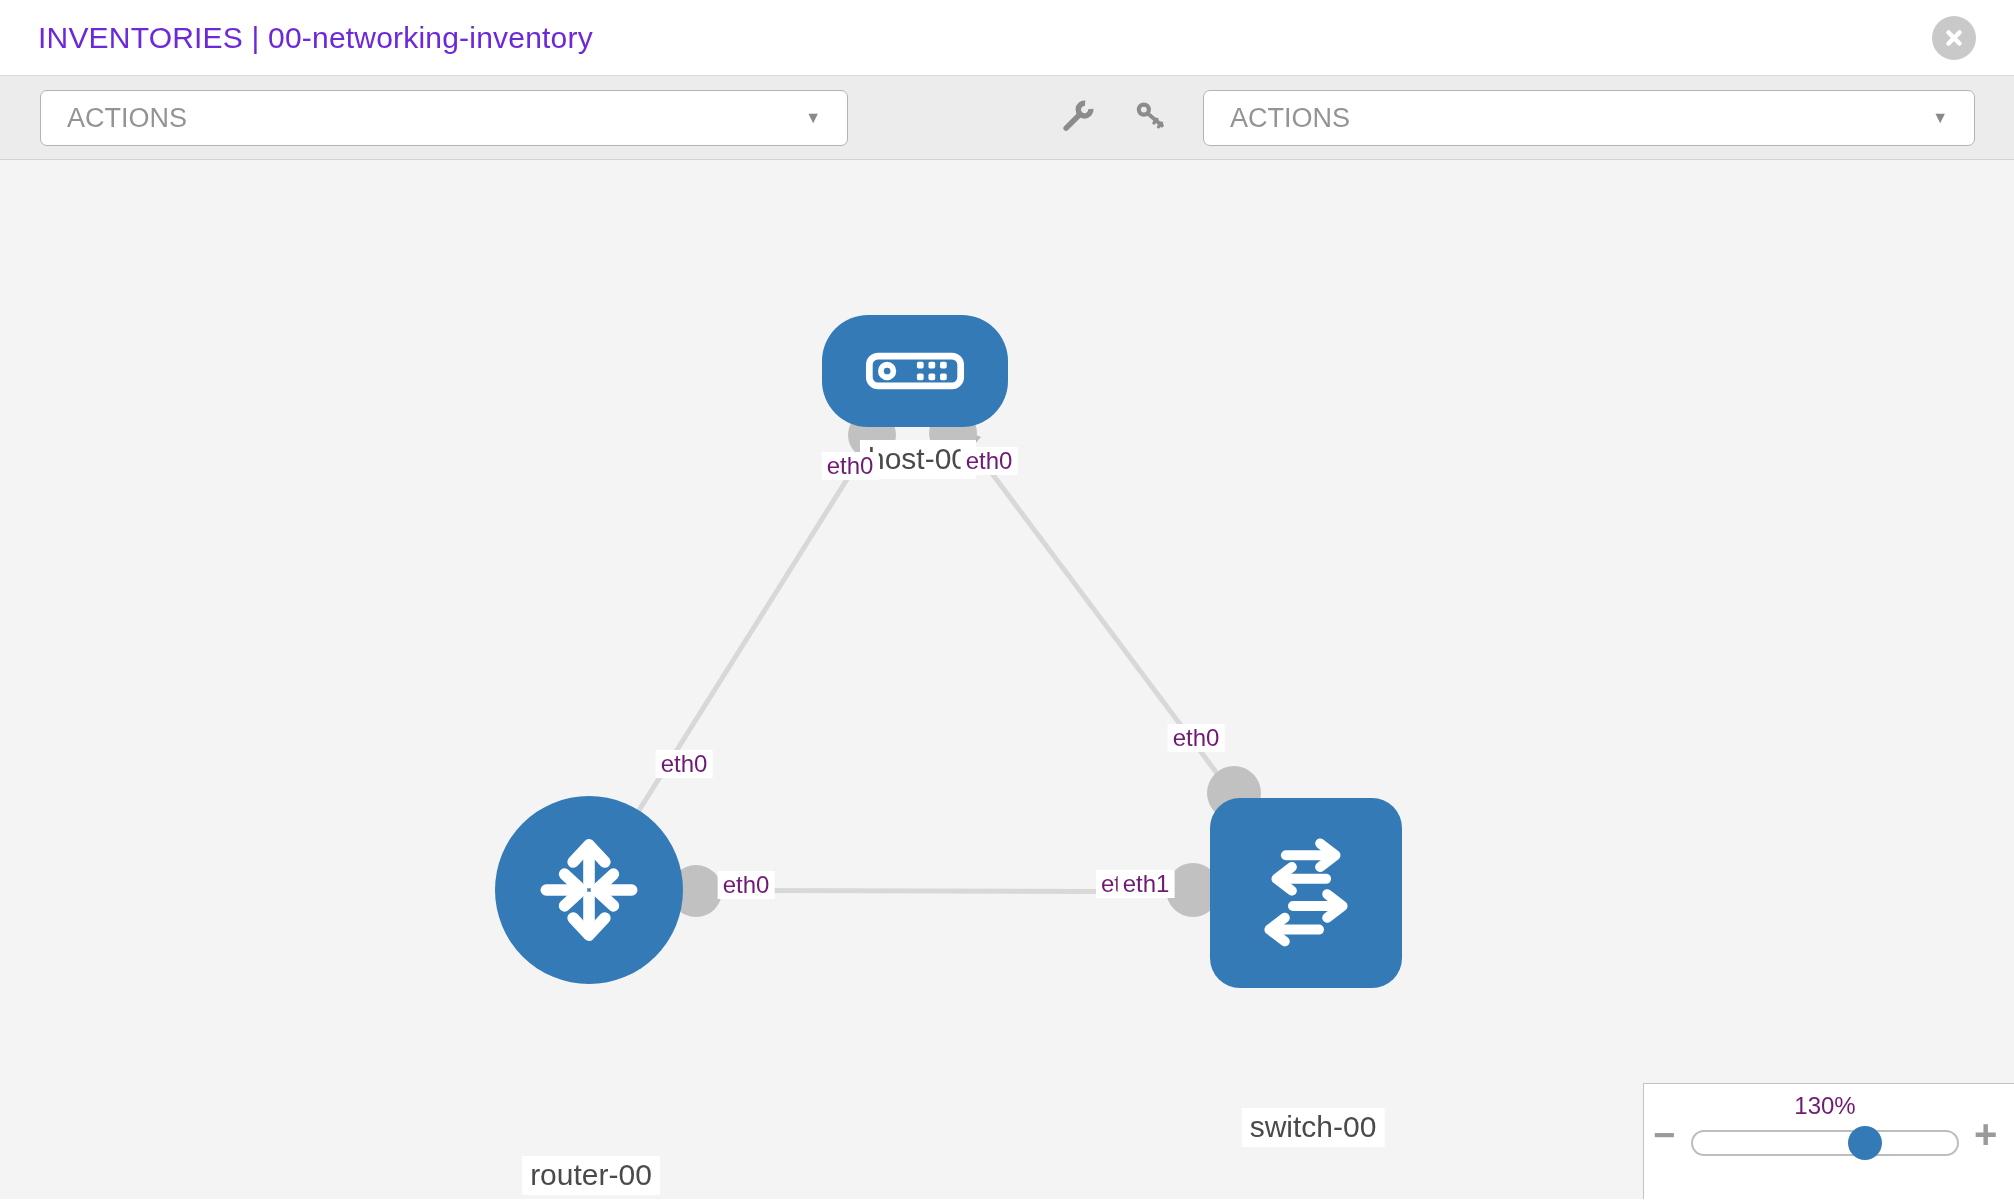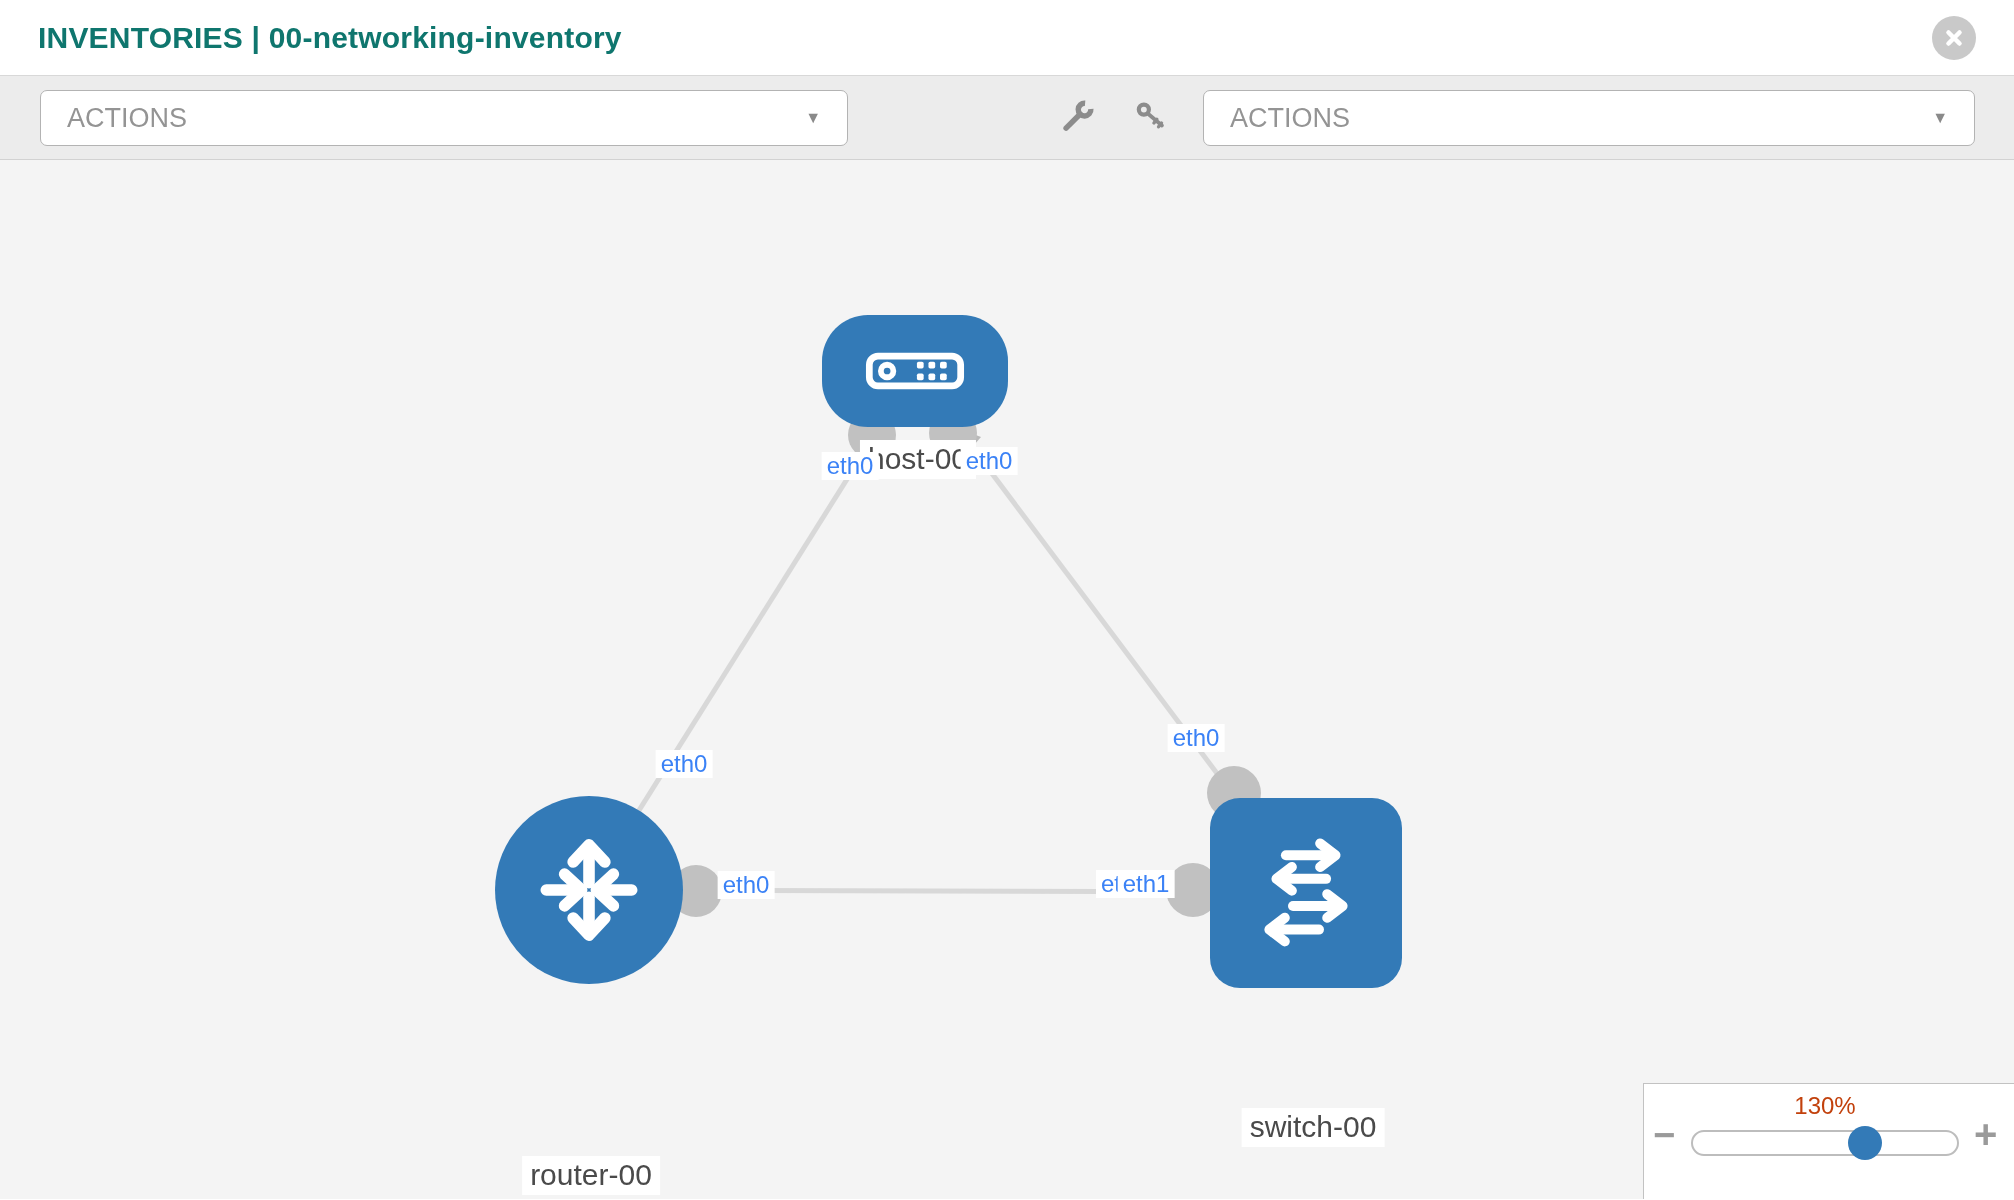--- a/index.html
+++ b/index.html
@@ -2,21 +2,21 @@
 <html><head>
 <meta charset="utf-8">
 <style>
   * { margin:0; padding:0; box-sizing:border-box; }
   html,body { width:2014px; height:1200px; overflow:hidden; background:#fff;
               font-family:"Liberation Sans", sans-serif; }
 
   
   .header { position:relative; height:76px; background:#fff; border-bottom:1px solid #d8d8d8;
             display:flex; align-items:center; padding:0 38px; }
-  .header-title { font-size:30px; font-weight:700; color:#0f766e; letter-spacing:.2px; }
+  .header-title { font-size:30px; font-weight:400; color:#6d28d9; letter-spacing:.2px; }
   .close-btn { margin-left:auto; width:44px; height:44px; border-radius:50%; background:#c9c9c9;
                display:flex; align-items:center; justify-content:center; cursor:pointer; }
 
   
   .toolbar { position:relative; height:84px; background:#ececec; border-bottom:1px solid #d2d2d2; }
   .select-box { position:absolute; top:14px; height:56px; background:#fff; border:1px solid #b3b3b3;
                 border-radius:7px; display:flex; align-items:center; padding:0 26px;
                 font-size:27px; color:#949494; cursor:pointer; }
   .select-box .caret { margin-left:auto; font-size:16px; color:#8a8a8a; }
   .tool-icons { position:absolute; left:1056px; top:0; height:84px; display:flex; align-items:center; gap:32px; }
@@ -28,29 +28,29 @@
 
   .iface-dot { position:absolute; background:#c1c1c1; border-radius:50%; }
 
   .node { position:absolute; background:#337ab7; display:flex; align-items:center; justify-content:center; cursor:pointer; }
   .node-host   { left:822px; top:155px; width:186px; height:112px; border-radius:46px; }
   .node-router { left:495px; top:636px; width:188px; height:188px; border-radius:50%; }
   .node-switch { left:1210px; top:638px; width:192px; height:190px; border-radius:30px; }
 
   .node-label { position:absolute; transform:translateX(-50%); background:#fff; color:#4a4a4a;
                 font-size:30px; line-height:1.15; padding:2px 8px; white-space:nowrap; }
-  .iface-label { position:absolute; transform:translateX(-50%); background:#fff; color:#3b82f6;
+  .iface-label { position:absolute; transform:translateX(-50%); background:#fff; color:#701a75;
                  font-size:24px; line-height:1.1; padding:1px 5px; white-space:nowrap; }
   .iface-label.no-center { transform:none; }
 
   
   .zoom-panel { position:absolute; left:1643px; top:923px; width:371px; height:116px; background:#fff;
                 border-left:1px solid #c2c2c2; border-top:1px solid #c2c2c2; }
   .zoom-level { position:absolute; left:181px; top:8px; transform:translateX(-50%);
-                font-size:24px; color:#c2410c; }
+                font-size:24px; color:#701a75; }
   .zoom-minus { position:absolute; left:9px;  top:30px; font-size:38px; font-weight:700; color:#9a9a9a; cursor:pointer; }
   .zoom-plus  { position:absolute; left:330px; top:28px; font-size:40px; font-weight:700; color:#9a9a9a; cursor:pointer; }
   .zoom-track { position:absolute; left:47px; top:46px; width:268px; height:26px; background:#fff;
                 border:2px solid #bdbdbd; border-radius:14px; cursor:pointer; }
   .zoom-thumb { position:absolute; left:204px; top:42px; width:34px; height:34px; border-radius:50%;
                 background:#337ab7; cursor:grab; }
 </style>
 </head>
 <body>
 

